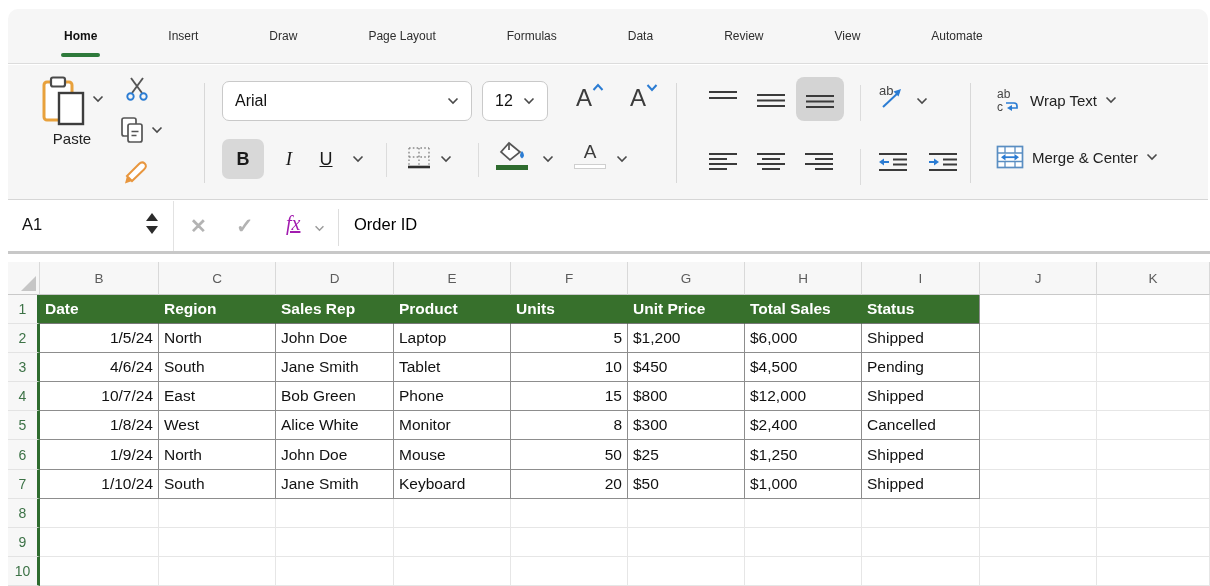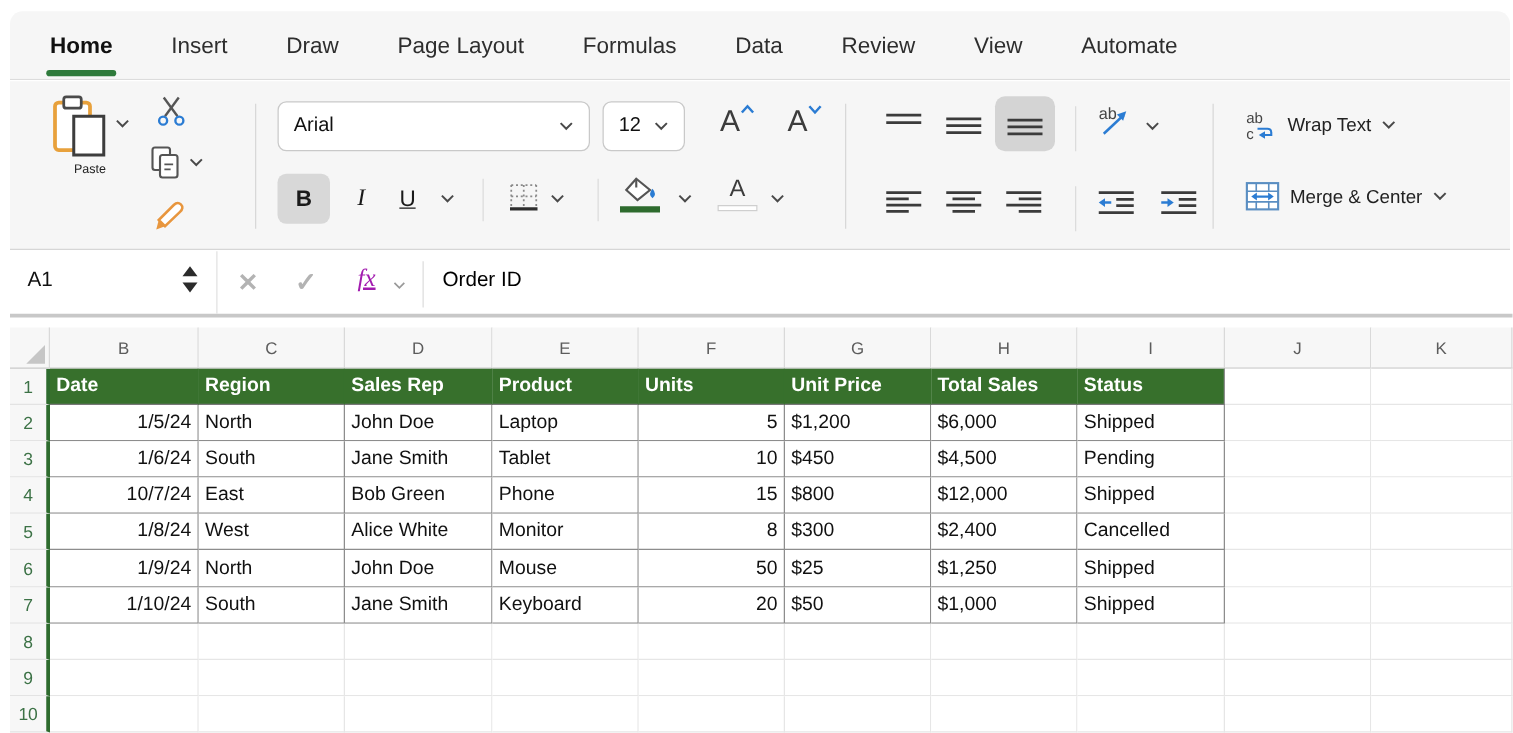--- a/index.html
+++ b/index.html
@@ -4,34 +4,34 @@
 <style>
   * { box-sizing: border-box; margin: 0; padding: 0; }
   html,body { width:1210px; height:586px; }
   body { position:relative; background:#fff; font-family:"Liberation Sans",sans-serif; overflow:hidden; }
   svg { display:block; }
 
   
   .tabbar { position:absolute; left:8px; top:9px; right:2px; height:55px; background:#f6f6f6;
             border-bottom:1px solid #dcdcdc; border-radius:10px 10px 0 0;
             display:flex; align-items:center; gap:47px; padding-left:32px; }
-  .tab { font-size:18px; color:#2e2e2e; position:relative; cursor:default; }
+  .tab { font-size:12px; color:#2e2e2e; position:relative; cursor:default;margin-left:24px; }
   .tab.active { font-weight:700; color:#101010; }
   .tab.active::after { content:""; position:absolute; left:-3px; right:-3px; bottom:-14px; height:4.5px;
                        border-radius:3px; background:#2e7a3b; }
 
   
   .ribbon { position:absolute; left:8px; top:65px; right:2px; height:135px; background:#f6f6f6;
             border-bottom:1px solid #d6d6d6; }
   .grpdiv { position:absolute; top:18px; width:1px; height:100px; background:#d8d8d8; }
   .sdiv   { position:absolute; width:1px; background:#dcdcdc; }
 
   .paste { position:absolute; left:22px; top:10px; width:84px; text-align:center; }
   .paste .picon { display:flex; align-items:flex-start; justify-content:center; gap:5px; }
-  .paste .plabel { font-size:10px; color:#222; margin-top:3px; }
+  .paste .plabel { font-size:15px; color:#222; margin-top:3px; }
   .cut { position:absolute; left:116px; top:10px; }
   .copy { position:absolute; left:110px; top:50px; display:flex; align-items:center; gap:5px; }
   .painter { position:absolute; left:114px; top:92px; }
 
   .combo { position:absolute; height:40px; background:#fff; border:1px solid #c9c9c9; border-radius:7px;
            display:flex; align-items:center; justify-content:space-between; padding:0 12px;
            font-size:16px; color:#111; }
   .fontbox { left:214px; top:16px; width:250px; }
   .sizebox { left:474px; top:16px; width:66px; }
   .abtn { position:absolute; top:20px; display:flex; align-items:flex-start; }
@@ -352,21 +352,21 @@
   <div class="cell tbl">John Doe</div>
   <div class="cell tbl">Laptop</div>
   <div class="cell tbl r">5</div>
   <div class="cell tbl">$1,200</div>
   <div class="cell tbl">$6,000</div>
   <div class="cell tbl">Shipped</div>
   <div class="cell"></div>
   <div class="cell"></div>
 
   <div class="rh">3</div>
-  <div class="cell tbl r">1/6/24</div>
+  <div class="cell tbl r">4/6/24</div>
   <div class="cell tbl">South</div>
   <div class="cell tbl">Jane Smith</div>
   <div class="cell tbl">Tablet</div>
   <div class="cell tbl r">10</div>
   <div class="cell tbl">$450</div>
   <div class="cell tbl">$4,500</div>
   <div class="cell tbl">Pending</div>
   <div class="cell"></div>
   <div class="cell"></div>
 

